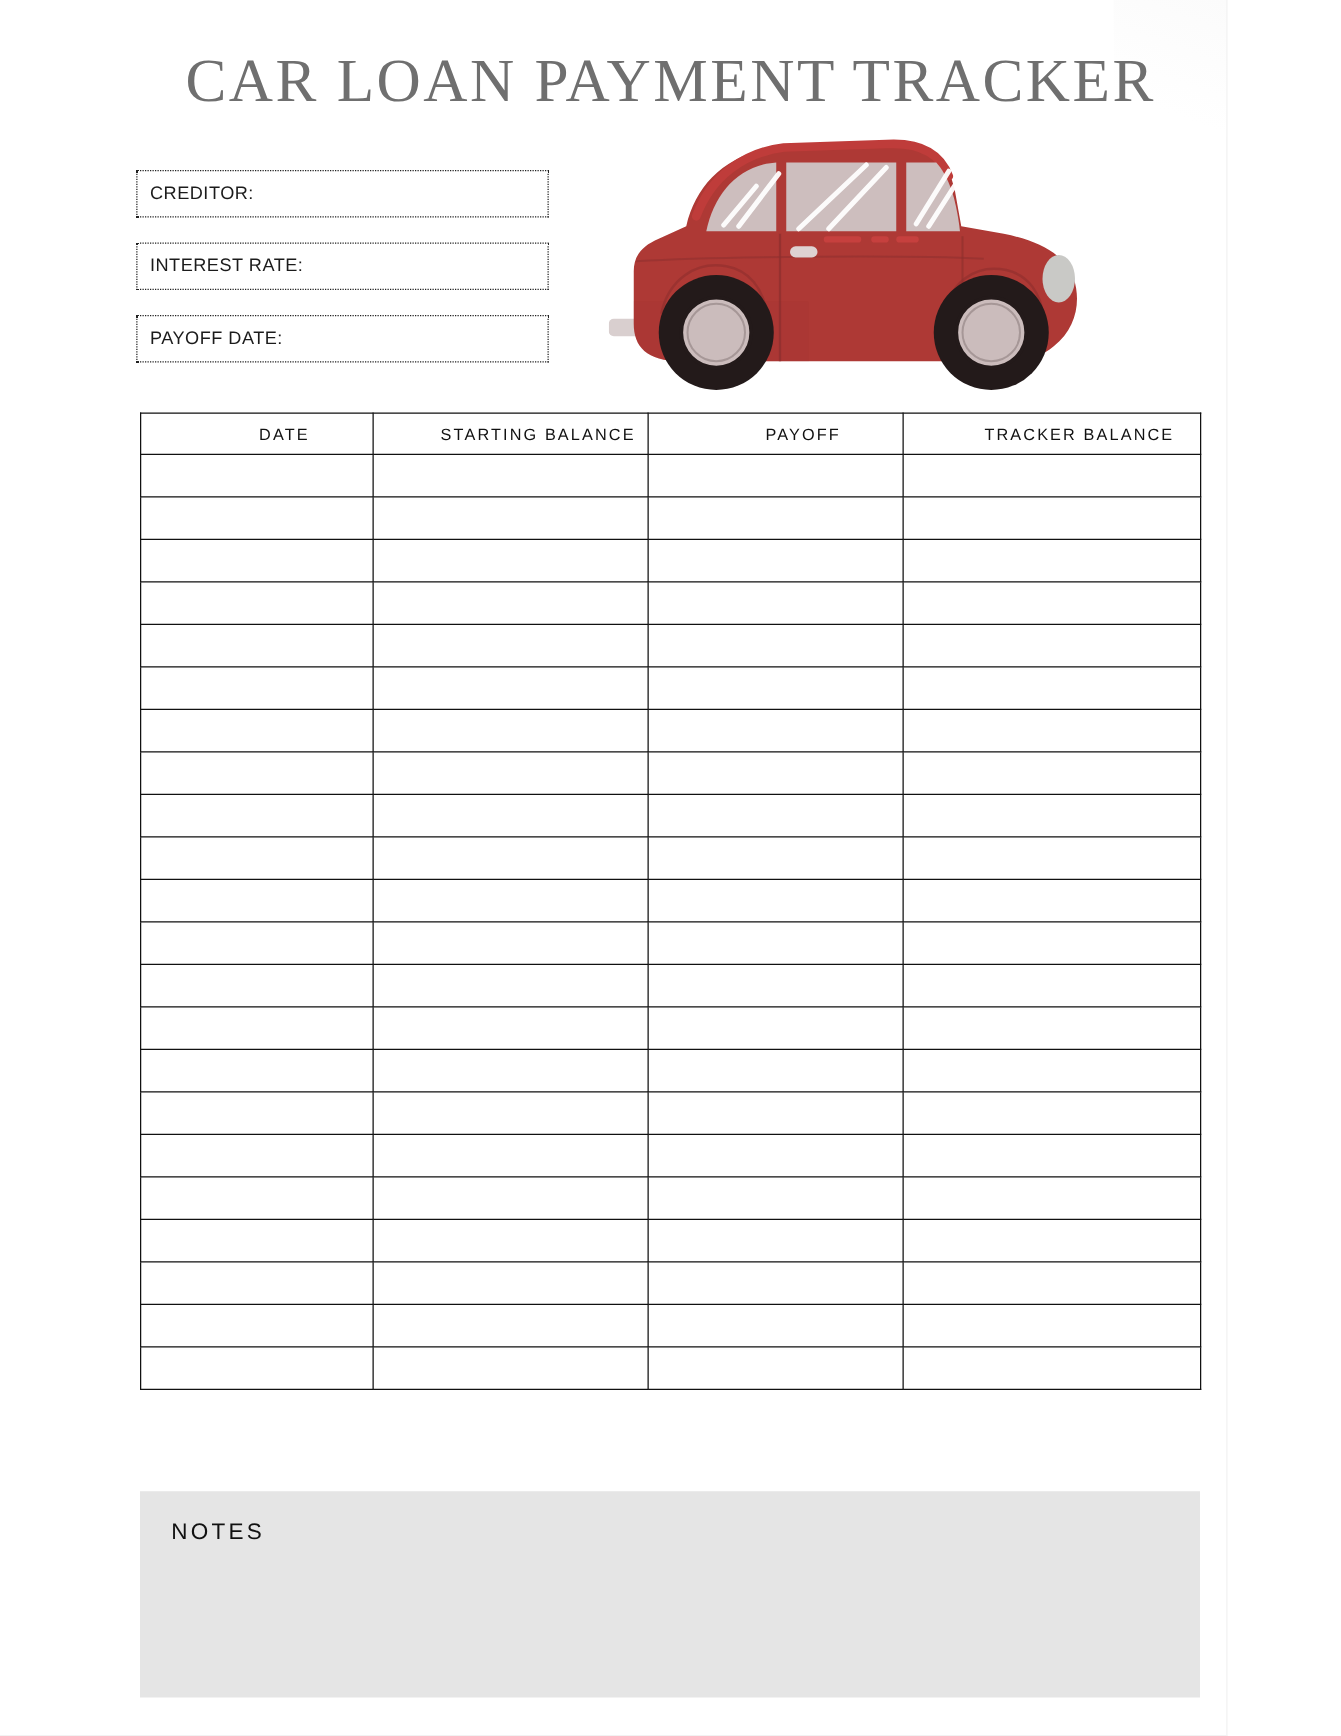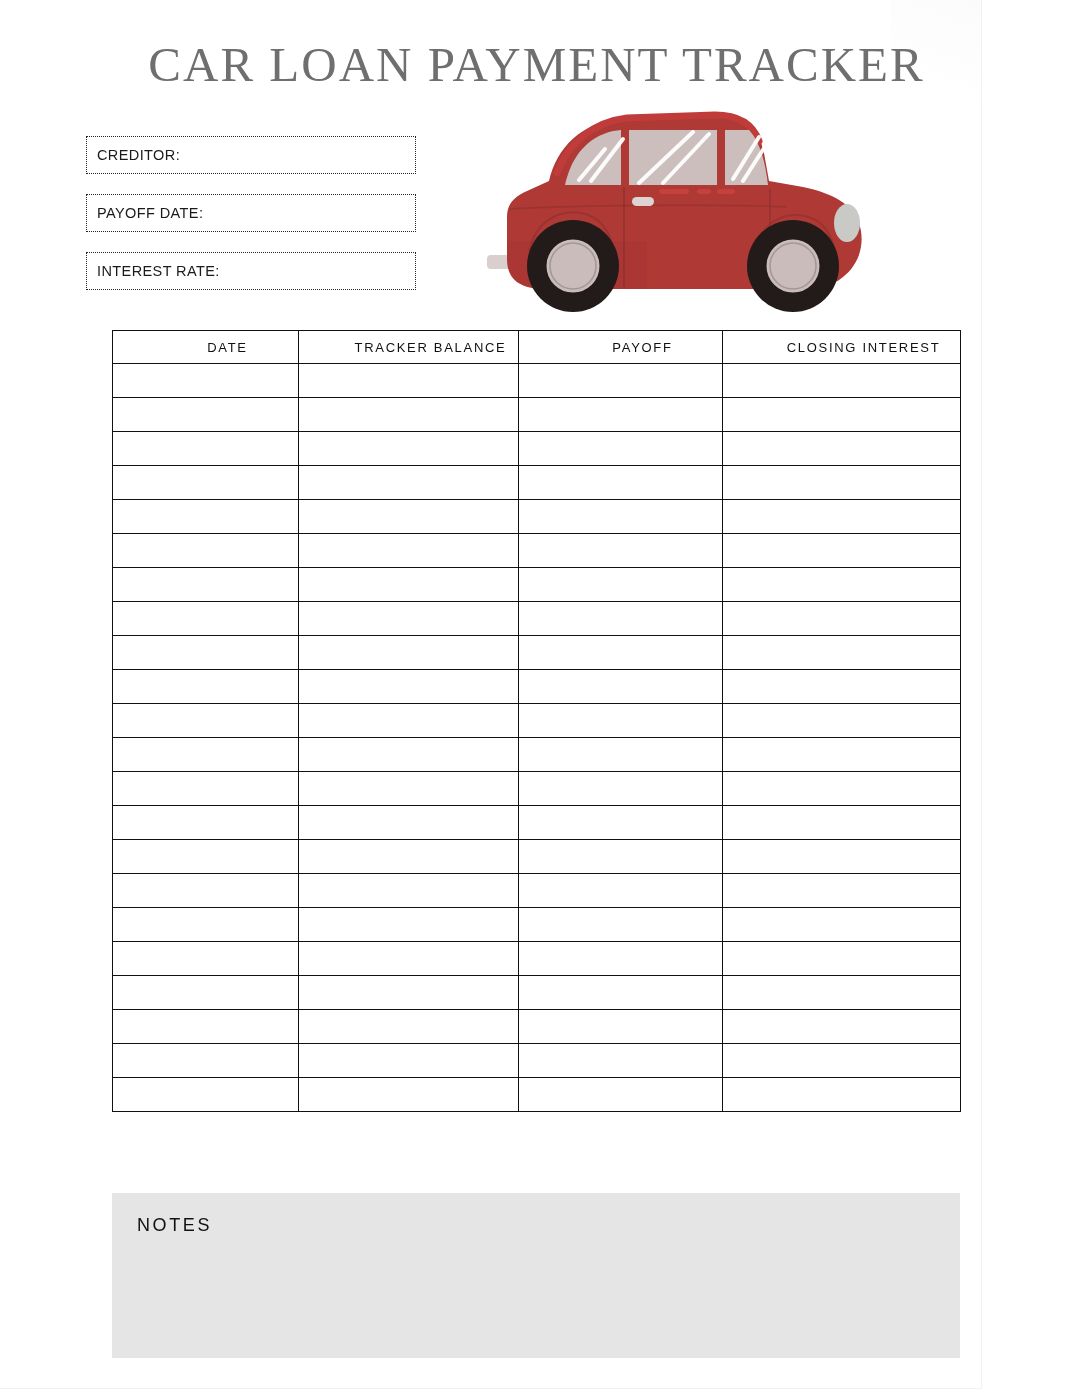--- a/index.html
+++ b/index.html
@@ -40,21 +40,21 @@
     font-family: "Liberation Serif", "DejaVu Serif", serif;
     font-size: 49px;
     letter-spacing: 2.0px;
     color: #6f6f6f;
     white-space: nowrap;
   }
 
   
   .fields {
     position: absolute;
-    left: 86px;
+    left: 109px;
     top: 136px;
     width: 330px;
     text-align: right;
   }
   .field-box {
     height: 38px;
     border: 1px dotted #222222;
     box-sizing: border-box;
     display: flex;
     align-items: center;
@@ -137,25 +137,25 @@
   <div class="page-tint"></div>
 
   <div class="title">CAR LOAN PAYMENT TRACKER</div>
 
   <div class="fields">
     <div class="field-box">
       <span class="field-label">CREDITOR:</span>
       <span class="field-value"></span>
     </div>
     <div class="field-box">
-      <span class="field-label">PAYOFF DATE:</span>
+      <span class="field-label">INTEREST RATE:</span>
       <span class="field-value"></span>
     </div>
     <div class="field-box">
-      <span class="field-label">INTEREST RATE:</span>
+      <span class="field-label">PAYOFF DATE:</span>
       <span class="field-value"></span>
     </div>
   </div>
 
   <div class="car-wrap">
     <svg viewBox="0 0 390 212" xmlns="http://www.w3.org/2000/svg">
 
       <rect id="exhaust" x="0" y="154" width="48" height="14" rx="4" fill="#d9cfcf"></rect>
 
       <path id="body" fill="#ae3935" d="
@@ -237,23 +237,23 @@
     <table class="tracker">
       <colgroup>
         <col class="c-date">
           <col class="c-start">
           <col class="c-pay">
           <col class="c-close">
       </colgroup>
       <thead>
         <tr>
           <th>DATE</th>
+          <th>STARTING BALANCE</th>
+          <th>PAYOFF</th>
           <th>TRACKER BALANCE</th>
-          <th>PAYOFF</th>
-          <th>CLOSING INTEREST</th>
         </tr>
       </thead>
       <tbody id="tracker-body">
           <tr>
             <td></td>
             <td></td>
             <td></td>
             <td></td>
           </tr>
           <tr>

